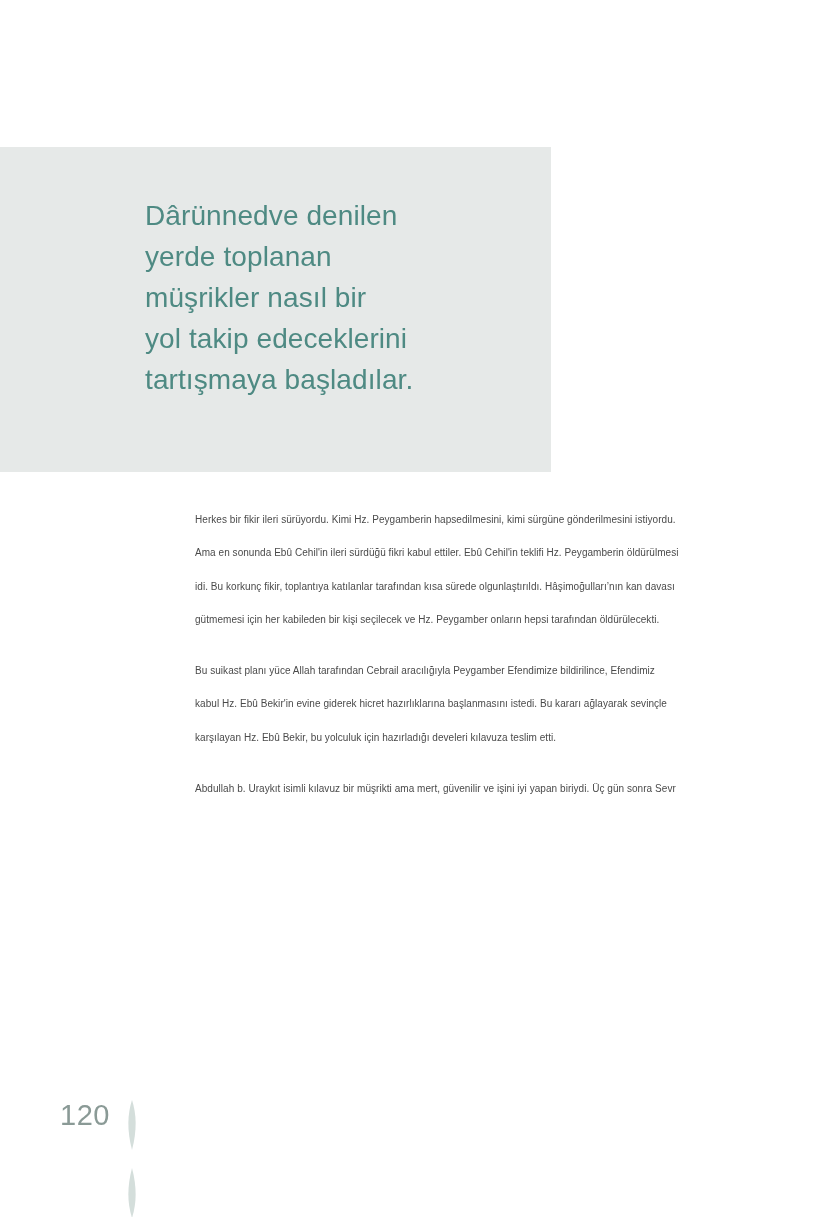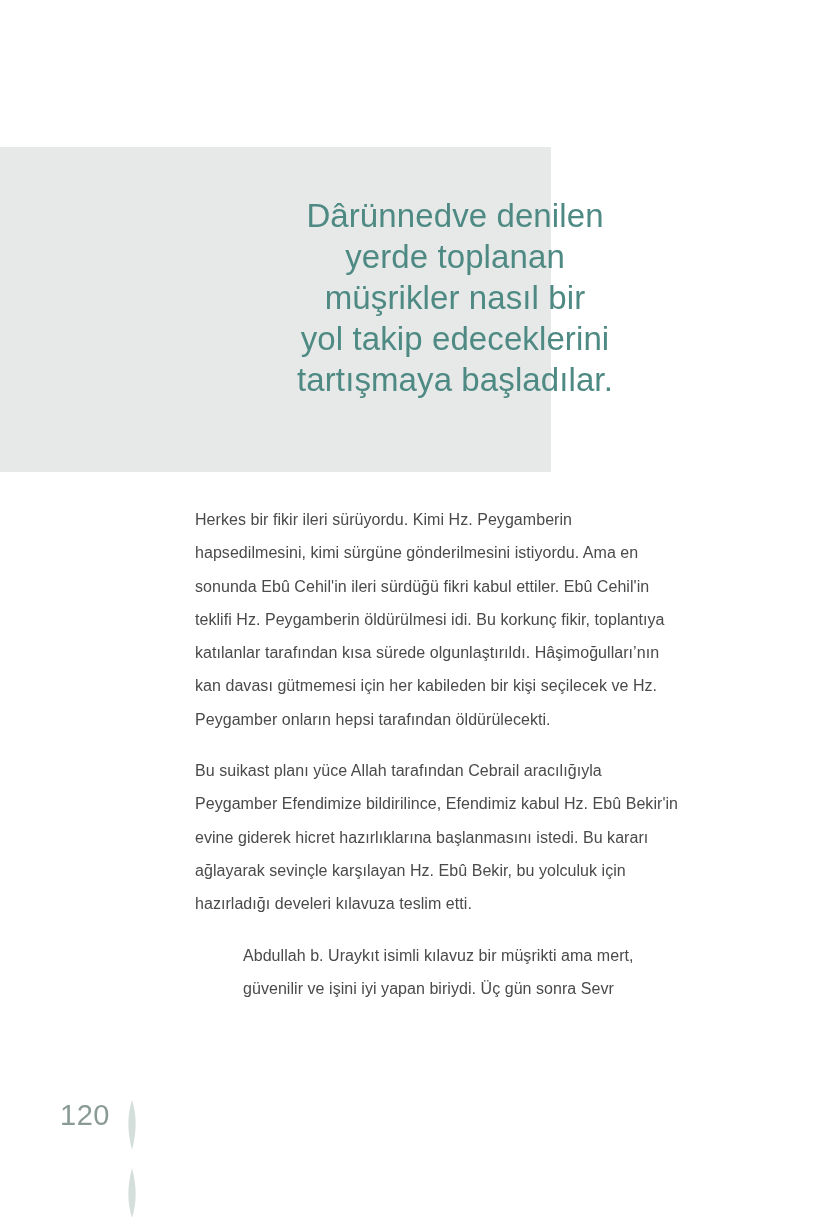--- a/index.html
+++ b/index.html
@@ -38,47 +38,45 @@
     width: 100%;
     height: 100%;
     background: #e6e9e8;
   }
   .pullquote-text {
     position: absolute;
     left: 145px;
     top: 48px;
     width: 620px;
     color: #4e8a83;
-    font-size: 33px;
+    font-size: 28px;
     line-height: 41px;
     font-weight: 400;
     letter-spacing: 0.1px;
     white-space: pre-line;
-    text-align: center;
   }
 
   
   .body-column {
     position: absolute;
     left: 195px;
     top: 503px;
     width: 486px;
   }
   .body-par {
     margin: 0 0 18px 0;
     color: #4a4a4a;
-    font-size: 16px;
+    font-size: 10px;
     line-height: 33.3px;
     font-weight: 400;
     letter-spacing: 0.05px;
     text-align: left;
   }
   .body-par:last-child {
     margin-bottom: 0;
-    margin-left: 48px;
   }
 
   
   .footer {
     position: absolute;
     left: 60px;
     top: 1098px;
     display: flex;
     align-items: flex-start;
   }

